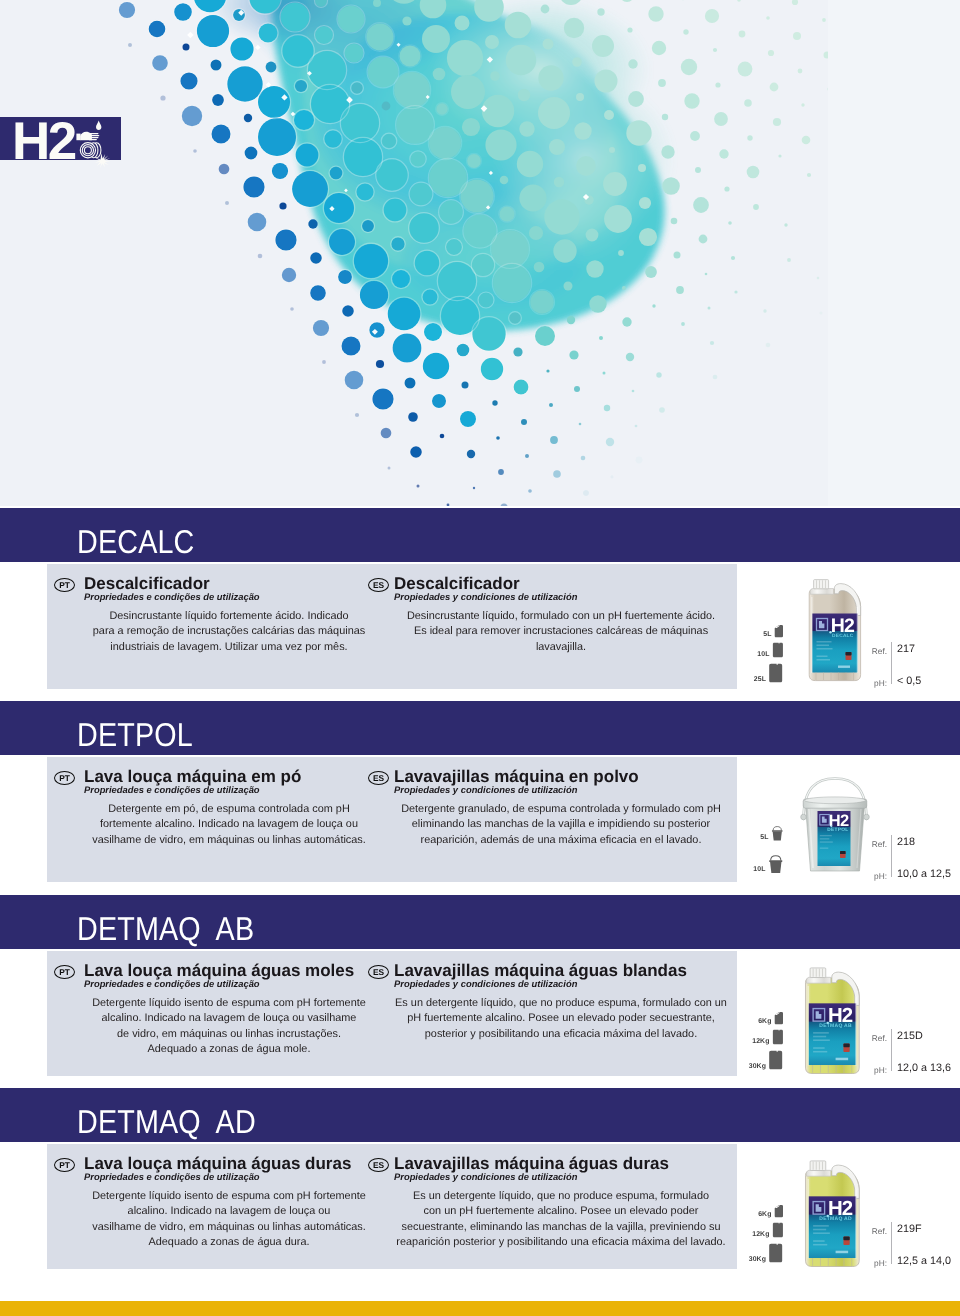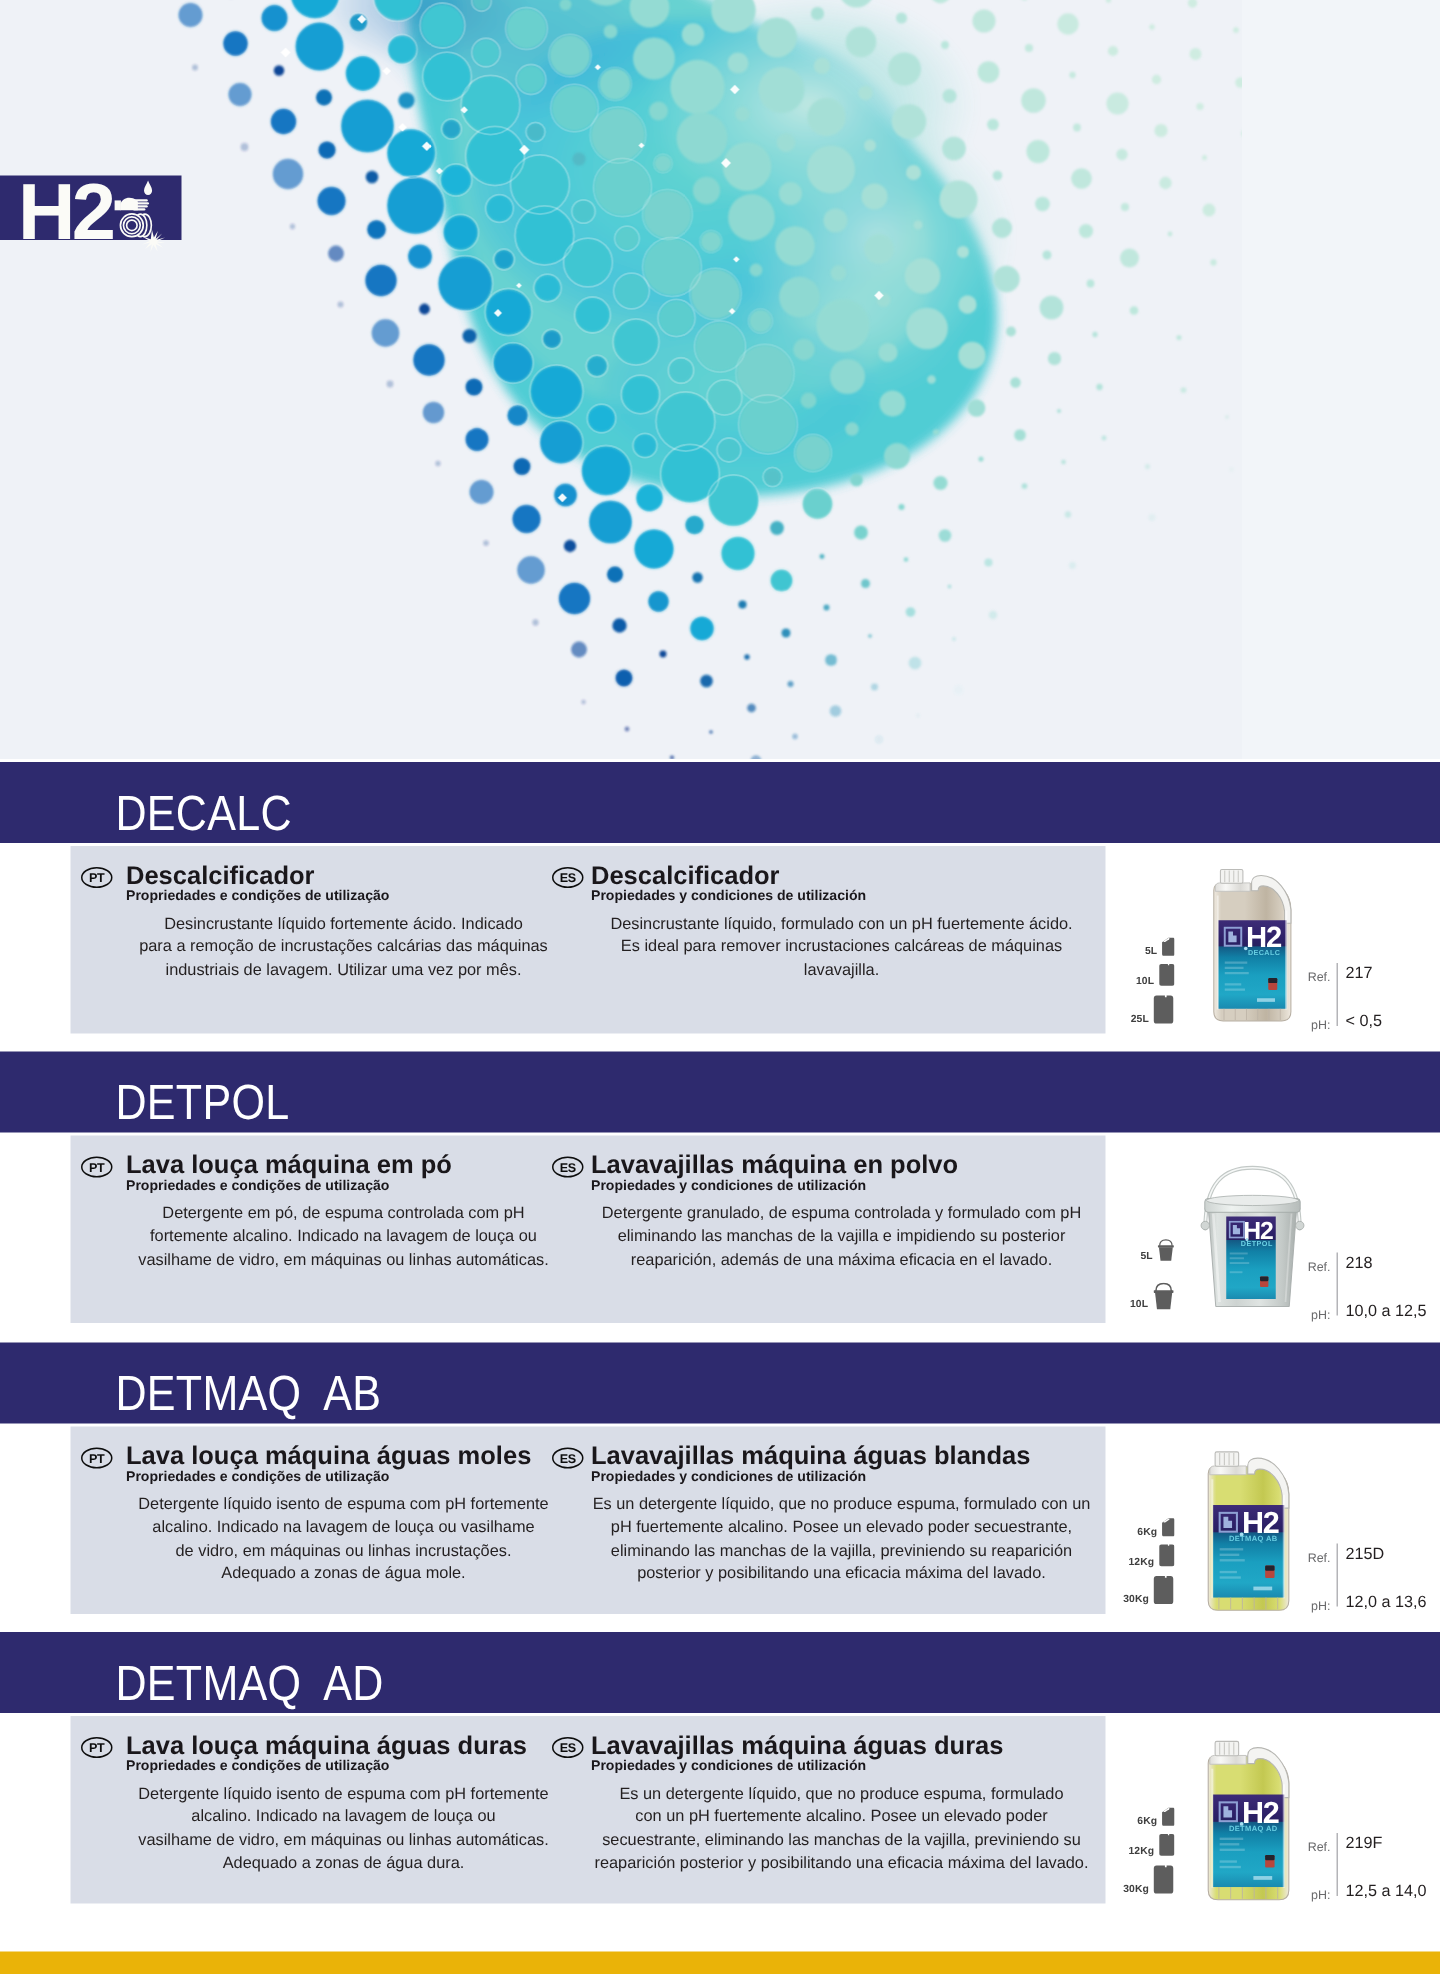--- a/index.html
+++ b/index.html
@@ -40,21 +40,21 @@
   .col.es { left:321px; width:360px; }
   .col.es .flag { left:0px; }
 
   .flag { position:absolute; left:-4px; top:1px; width:21px; height:14px; }
   .flag .ov { position:absolute; left:0; top:0; width:21px; height:14px;
               border:1.6px solid #0d0d0d; border-radius:50%; }
   .flag .cd { position:absolute; left:0; top:0; width:21px; height:14px;
               display:flex; align-items:center; justify-content:center;
               font-size:8.4px; font-weight:bold; color:#0d0d0d; letter-spacing:-0.2px; }
   .ptitle { margin-left:26px; font-size:17px; font-weight:bold; line-height:13.5px; color:#1a171b; }
-  .psub { margin-left:26px; font-size:9.4px; font-weight:bold; line-height:11.5px; color:#1a171b; }
+  .psub { margin-left:26px; font-size:9.4px; font-weight:bold; line-height:11.5px; color:#1a171b;font-style:italic; }
   .pbody { margin-left:26px; margin-top:7px; font-size:10.9px; line-height:15.3px; color:#231f20;
            white-space:nowrap;text-align:center; }
 
   
   .prod { position:absolute; top:0px; left:737px; width:223px; height:190px; }
   .sz { position:absolute; display:flex; align-items:flex-end; justify-content:flex-end; }
   .szlbl { font-size:6.9px; font-weight:bold; color:#3f3f3f; letter-spacing:0.1px;
            margin-right:2px; line-height:7px; }
   .szico { display:block; }
 
@@ -861,21 +861,20 @@
     <div class="col es">
       <div class="flag">
             <span class="ov"></span>
             <span class="cd">ES</span>
           </div>
       <div class="ptitle">Lavavajillas máquina águas blandas</div>
       <div class="psub">Propiedades y condiciones de utilización</div>
       <div class="pbody">
             <div>Es un detergente líquido, que no produce espuma, formulado con un</div>
             <div>pH fuertemente alcalino. Posee un elevado poder secuestrante,</div>
-            <div>eliminando las manchas de la vajilla, previniendo su reaparición</div>
             <div>posterior y posibilitando una eficacia máxima del lavado.</div>
           </div>
     </div>
   </div>
   <div class="prod">
     <div class="sz" style="left:0px;width:46px;top:115.8px">
           <span class="szlbl">6Kg</span>
           <svg class="szico" viewBox="0 0 24 32" width="9.5" height="14.2">
             <path d="M1.8 8.6 L12.5 0.9 L19.8 0.9 C21.8 0.9 22.8 1.9 22.8 3.9 L22.8 28.2 C22.8 30.3 21.8 31.3 19.8 31.3 L4.8 31.3 C2.8 31.3 1.8 30.3 1.8 28.2 Z" fill="#5d5d5d"></path>
             <path d="M4.6 6.6 L11.9 1.7 C13.6 0.8 15.2 2.2 13.8 3.4 L7.0 8.0 C5.2 9.0 3.4 7.6 4.6 6.6 Z" fill="#fcfcfc"></path>

